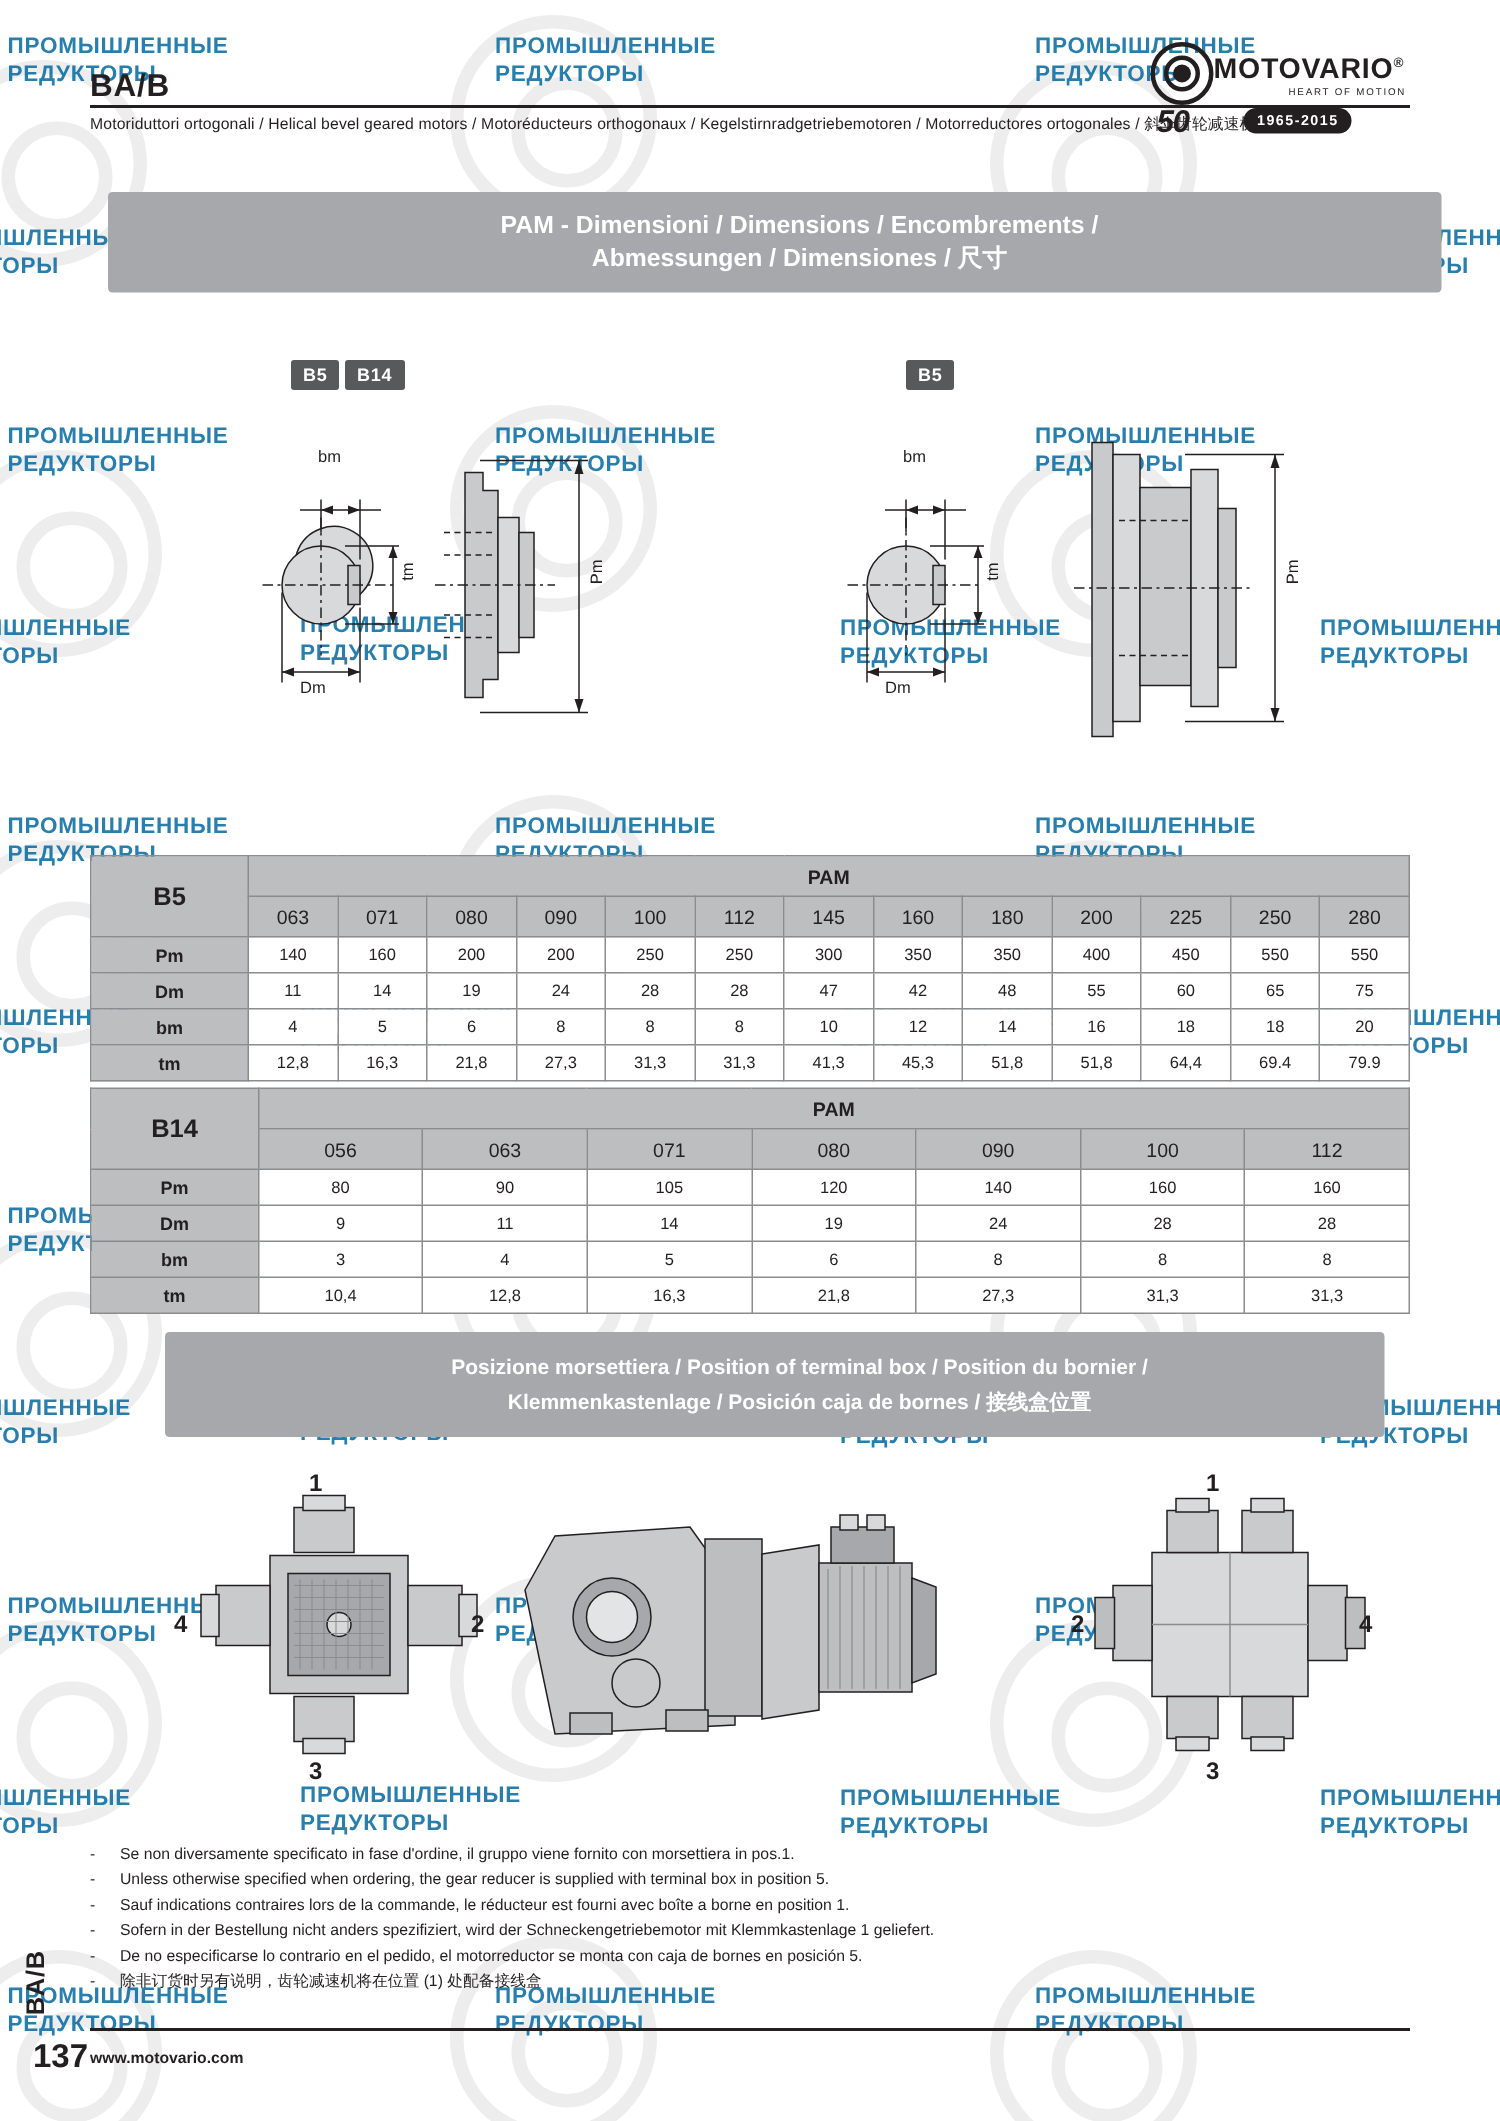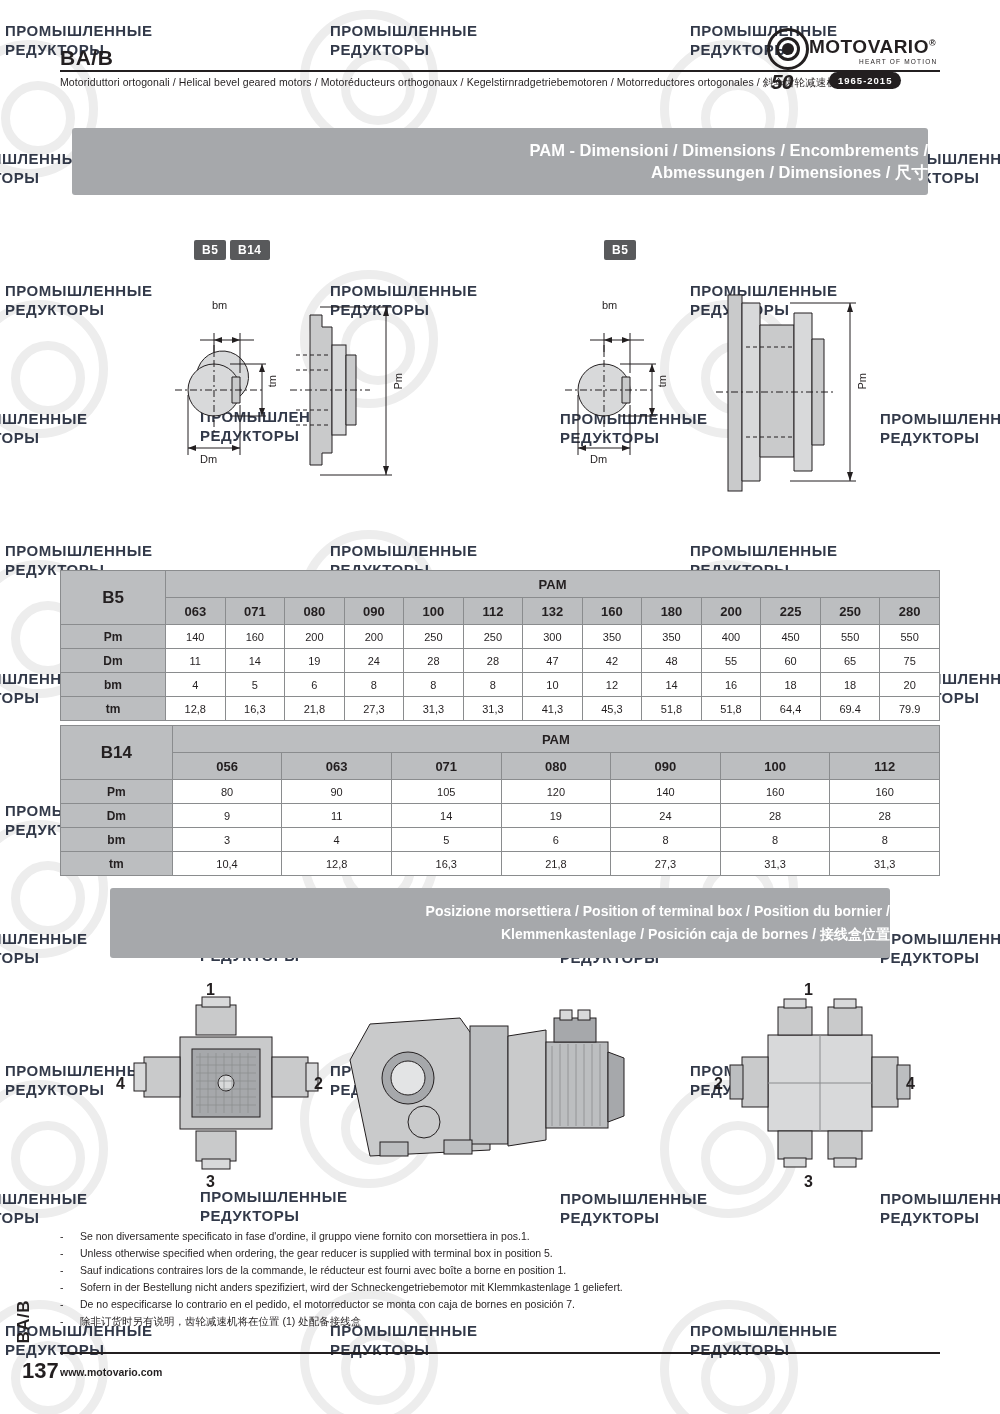--- a/index.html
+++ b/index.html
@@ -6,21 +6,21 @@
   body{
     width:1000px;height:1414px;position:relative;
     background:#ffffff;
     font-family:"Liberation Sans", sans-serif;
     color:#231f20;
     overflow:hidden;
   }
   
   .wm-layer{position:absolute;inset:0;pointer-events:none;z-index:0;overflow:hidden;}
   .wm{
-    position:absolute;color:#0f172a;font-weight:bold;font-size:15px;
+    position:absolute;color:#0369a1;font-weight:bold;font-size:15px;
     line-height:1.25;letter-spacing:.5px;white-space:nowrap;opacity:.85;
   }
   .wm-ring{
     position:absolute;border:9px solid #ededed;border-radius:50%;
     width:120px;height:120px;
   }
   .wm-ring:after{
     content:"";position:absolute;left:50%;top:50%;width:56px;height:56px;
     margin:-28px 0 0 -28px;border:9px solid #ededed;border-radius:50%;
   }
@@ -35,37 +35,38 @@
   .logo-reg{font-size:9px;vertical-align:super;}
   .logo-tag{position:absolute;left:92px;top:34px;font-size:6.5px;letter-spacing:1.2px;color:#231f20;}
   .logo-mark{position:absolute;left:0;top:4px;width:36px;height:36px;border-radius:50%;border:3px solid #231f20;}
   .logo-mark:before{content:"";position:absolute;left:6px;top:6px;right:6px;bottom:6px;border-radius:50%;border:3px solid #231f20;}
   .logo-mark:after{content:"";position:absolute;left:12px;top:12px;right:12px;bottom:12px;border-radius:50%;background:#231f20;}
   .anniv{position:absolute;left:4px;top:46px;width:170px;height:21px;}
   .anniv-50{position:absolute;left:0;top:0;font-size:21px;font-weight:bold;font-style:italic;color:#231f20;letter-spacing:-1px;}
   .anniv-pill{position:absolute;left:58px;top:2px;background:#231f20;color:#fff;font-size:9.5px;font-weight:bold;padding:3px 9px;border-radius:9px;letter-spacing:1px;}
   
   .banner{
-    position:absolute;background:#a6a8ab;color:#fff;text-align:right;font-weight:bold;
+    position:absolute;background:#a6a8ab;color:#fff;text-align:center;font-weight:bold;
     border-radius:3px;
+    padding-left:33px;
   }
   .banner .l1,.banner .l2{display:block;}
   
   .chip{
     position:absolute;background:#58595b;color:#fff;font-weight:bold;font-size:12px;
     padding:3px 8px;border-radius:2px;letter-spacing:.5px;
   }
   
   .draw{position:absolute;}
   .dim-lbl{position:absolute;font-size:11px;color:#231f20;}
   .dim-lbl.v{writing-mode:vertical-rl;transform:rotate(180deg);}
   
   table{border-collapse:collapse;position:absolute;font-size:11px;}
   table td,table th{border:1px solid #8a8c8e;text-align:center;color:#231f20;}
-  .tbl-head{background:#bcbec0;font-weight:bold;font-size:13px;}
+  .tbl-head{background:#bcbec0;font-weight:normal;font-size:13px;}
   .tbl-rowhdr{background:#bcbec0;font-weight:bold;font-size:12px;}
   .tbl-corner{background:#bcbec0;font-weight:bold;font-size:16px;}
   .tbl-data{background:#ffffff;font-size:11px;}
   .pam-band{background:#bcbec0;font-weight:bold;font-size:13px;}
   
   .notes{position:absolute;left:60px;top:1228px;width:880px;font-size:10.5px;line-height:17px;color:#231f20;}
   .note-row{display:flex;gap:10px;}
   .note-dash{width:10px;flex:0 0 10px;}
   
   .side-tab{
@@ -269,21 +270,21 @@
           <td class="tbl-corner" rowspan="2" style="width:110px;height:30px;font-size:17px;">B5</td>
           <td class="pam-band" colspan="13" style="height:24px;">PAM</td>
         </tr>
         <tr>
           <td class="tbl-head" style="height:24px;width:60px;">063</td>
           <td class="tbl-head" style="height:24px;width:60px;">071</td>
           <td class="tbl-head" style="height:24px;width:60px;">080</td>
           <td class="tbl-head" style="height:24px;width:60px;">090</td>
           <td class="tbl-head" style="height:24px;width:60px;">100</td>
           <td class="tbl-head" style="height:24px;width:60px;">112</td>
-          <td class="tbl-head" style="height:24px;width:60px;">132</td>
+          <td class="tbl-head" style="height:24px;width:60px;">145</td>
           <td class="tbl-head" style="height:24px;width:60px;">160</td>
           <td class="tbl-head" style="height:24px;width:60px;">180</td>
           <td class="tbl-head" style="height:24px;width:60px;">200</td>
           <td class="tbl-head" style="height:24px;width:60px;">225</td>
           <td class="tbl-head" style="height:24px;width:60px;">250</td>
           <td class="tbl-head" style="height:24px;width:60px;">280</td>
         </tr>
         <tr>
           <td class="tbl-rowhdr" style="height:21px;">Pm</td>
           <td class="tbl-data">140</td>
@@ -519,21 +520,21 @@
       <div class="note-row">
         <span class="note-dash">-</span>
         <span>Sauf indications contraires lors de la commande, le réducteur est fourni avec boîte a borne en position 1.</span>
       </div>
       <div class="note-row">
         <span class="note-dash">-</span>
         <span>Sofern in der Bestellung nicht anders spezifiziert, wird der Schneckengetriebemotor mit Klemmkastenlage 1 geliefert.</span>
       </div>
       <div class="note-row">
         <span class="note-dash">-</span>
-        <span>De no especificarse lo contrario en el pedido, el motorreductor se monta con caja de bornes en posición 7.</span>
+        <span>De no especificarse lo contrario en el pedido, el motorreductor se monta con caja de bornes en posición 5.</span>
       </div>
       <div class="note-row">
         <span class="note-dash">-</span>
         <span>除非订货时另有说明，齿轮减速机将在位置 (1) 处配备接线盒</span>
       </div>
     </div>
 
   <div class="side-tab">BA/B</div>
   <div class="botline"></div>
   <div class="pagenum">137</div>

